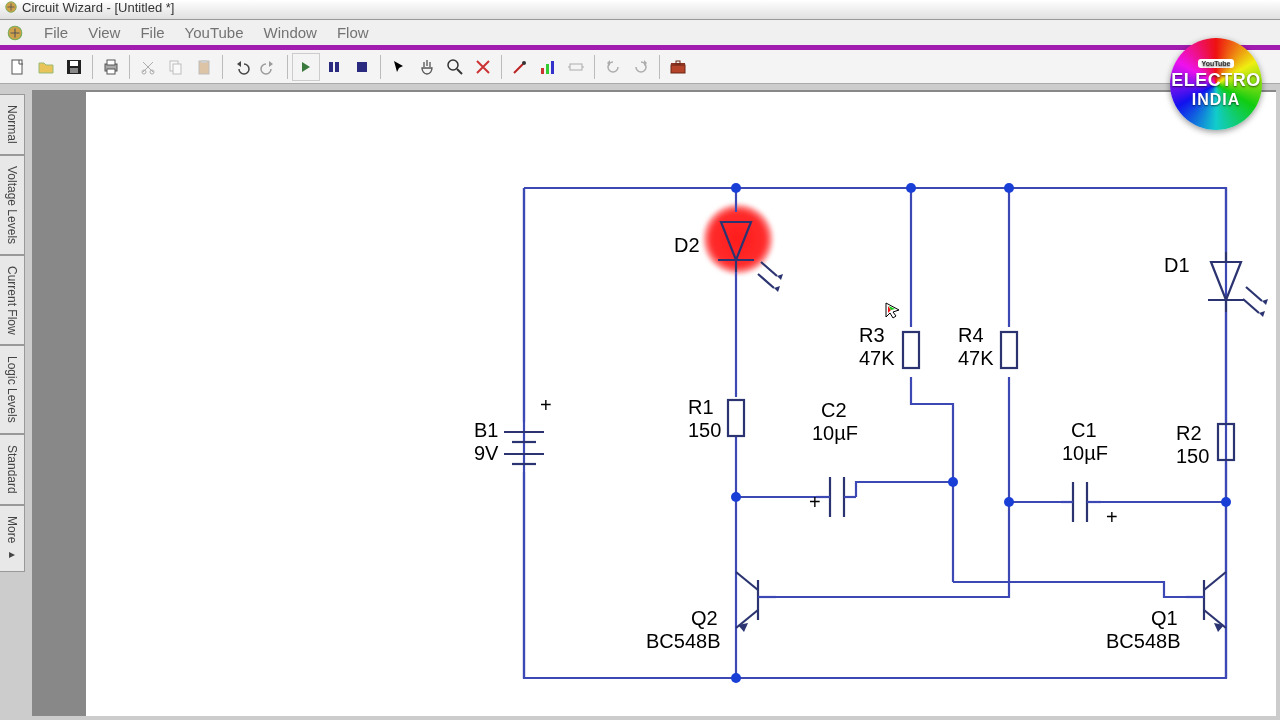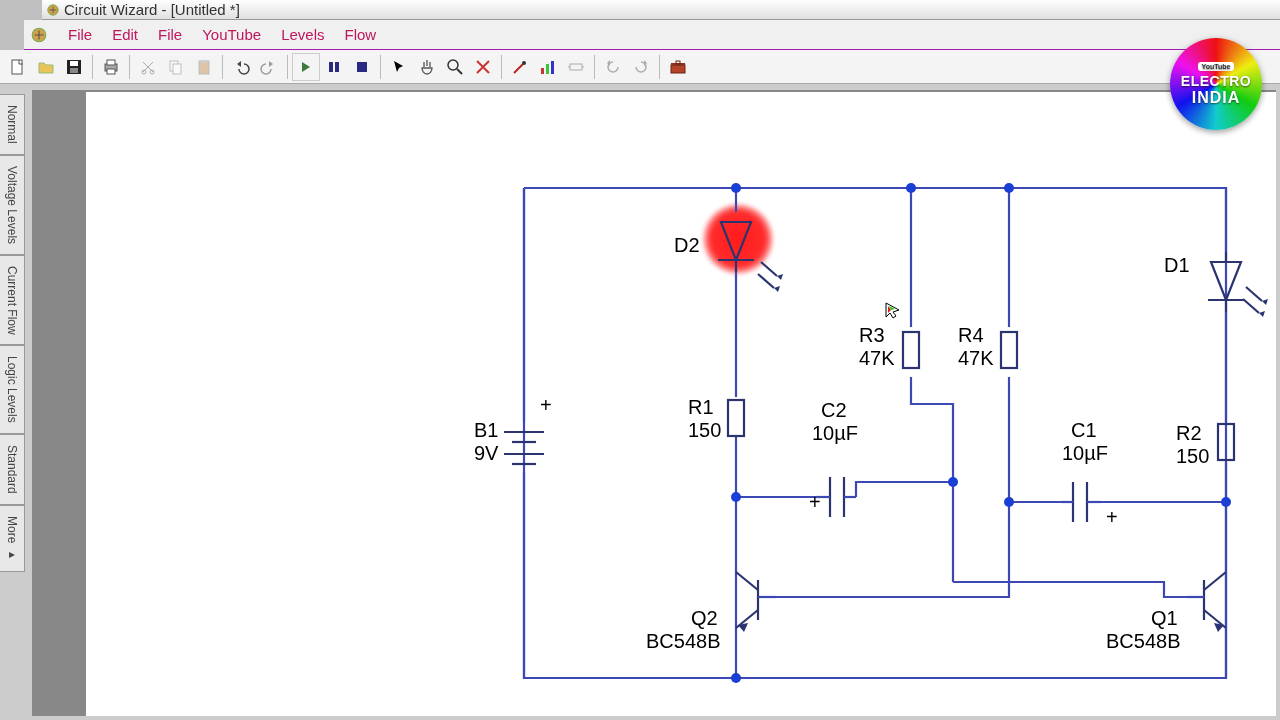--- a/index.html
+++ b/index.html
@@ -1,21 +1,21 @@
 <!DOCTYPE html>
 <html><head>
 <meta charset="utf-8">
 <style>
   * { box-sizing: border-box; margin: 0; padding: 0; }
   body { font-family: sans-serif; width: 1280px; height: 720px; background: #c0c0c0; overflow: hidden; position: relative; }
   
-  .title-bar { height: 20px; background: linear-gradient(#fff, #e0e0e0); display: flex; align-items: center; padding: 0 4px; font-size: 15px; color: #333; border-bottom: 1px solid #999; margin-left: 42px; }
+  .title-bar { height: 20px; background: linear-gradient(#fff, #e0e0e0); display: flex; align-items: flex-start; padding: 0 4px; font-size: 13px; color: #333; border-bottom: 1px solid #999; }
   .title-bar .app-icon { width: 14px; height: 14px; margin-right: 4px; display: inline-flex; }
   
-  .menu-bar { height: 30px; background: #f0f0f0; display: flex; align-items: center; padding: 0 6px; border-bottom: 1px solid #a21caf; font-size: 15px; color: #be185d; margin-left: 24px; }
+  .menu-bar { height: 30px; background: #f0f0f0; display: flex; align-items: center; padding: 0 6px; border-bottom: 5px solid #a21caf; font-size: 15px; color: #737373; }
   .menu-bar .app-icon { width: 18px; height: 18px; margin-right: 10px; }
   .menu-item { padding: 4px 10px; cursor: default; }
   
   .toolbar { height: 34px; background: #f4f4f4; display: flex; align-items: center; padding: 0 4px; border-bottom: 1px solid #aaa; gap: 0; }
   .tool-btn { width: 28px; height: 28px; display: flex; align-items: center; justify-content: center; cursor: pointer; }
   .tool-sep { width: 1px; height: 24px; background: #bbb; margin: 0 4px; }
   
   .workspace { position: absolute; top: 84px; left: 0; right: 0; bottom: 0; background: #ccc; }
   .side-tabs { position: absolute; left: 0; top: 10px; width: 28px; }
   .side-tab { writing-mode: vertical-rl; text-orientation: mixed; font-size: 12px; padding: 10px 5px; background: #e8e8e8; border: 1px solid #999; border-left: none; cursor: pointer; color: #444; margin-bottom: 0; }
@@ -26,21 +26,21 @@
   .circuit { position: absolute; inset: 0; }
   .wire { stroke: #3c49b4; stroke-width: 2.2; fill: none; }
   .node { fill: #1a3fd6; }
   .comp-label { font-family: sans-serif; font-size: 20px; fill: #000; }
   .component { stroke: #2b3470; stroke-width: 2.2; fill: none; }
   
   .led-glow { position: absolute; width: 70px; height: 70px; border-radius: 50%; background: radial-gradient(circle, #ff1b1b 0%, #ff2b2b 55%, rgba(255,50,50,0) 78%); left: 617px; top: 112px; filter: blur(2px); }
   
   .logo-badge { position: absolute; right: 18px; top: 38px; width: 92px; height: 92px; border-radius: 50%; background: conic-gradient(#e11,#ee1,#1c1,#1cc,#11e,#e1e,#e11); display: flex; flex-direction: column; align-items: center; justify-content: center; color: #fff; font-weight: bold; text-shadow: 0 1px 2px rgba(0,0,0,.6); box-shadow: 0 2px 6px rgba(0,0,0,.4); }
   .logo-badge .yt { background:#fff; color:#333; font-size:7px; padding:1px 4px; border-radius:3px; margin-bottom:2px;}
-  .logo-badge .l1 { font-size: 14px; letter-spacing: .5px; }
+  .logo-badge .l1 { font-size: 18px; letter-spacing: .5px; }
   .logo-badge .l2 { font-size: 16px; letter-spacing: 1px; }
   
   .rainbow-cursor { position:absolute; left: 798px; top: 209px; width: 18px; height: 18px; }
 </style>
 </head>
 <body>
 
 <div class="title-bar">
   <span class="app-icon">
     <svg viewBox="0 0 16 16">
@@ -52,24 +52,24 @@
 </div>
 
 <div class="menu-bar">
   <span class="app-icon">
     <svg viewBox="0 0 16 16">
         <circle cx="8" cy="8" r="6" fill="#cfa24a" stroke="#7a5"></circle>
         <path d="M4 8h8M8 4v8" stroke="#555" stroke-width="1"></path>
       </svg>
   </span>
   <span class="menu-item">File</span>
-  <span class="menu-item">Edit</span>
+  <span class="menu-item">View</span>
   <span class="menu-item">File</span>
   <span class="menu-item">YouTube</span>
-  <span class="menu-item">Levels</span>
+  <span class="menu-item">Window</span>
   <span class="menu-item">Flow</span>
 </div>
 
 <div class="toolbar">
   <div class="tool-btn">
       <svg width="18" height="18">
         <rect x="3" y="2" width="10" height="14" fill="#fff" stroke="#555"></rect>
         <path d="M10 2v4h4" fill="none" stroke="#555"></path>
       </svg>
     </div>

